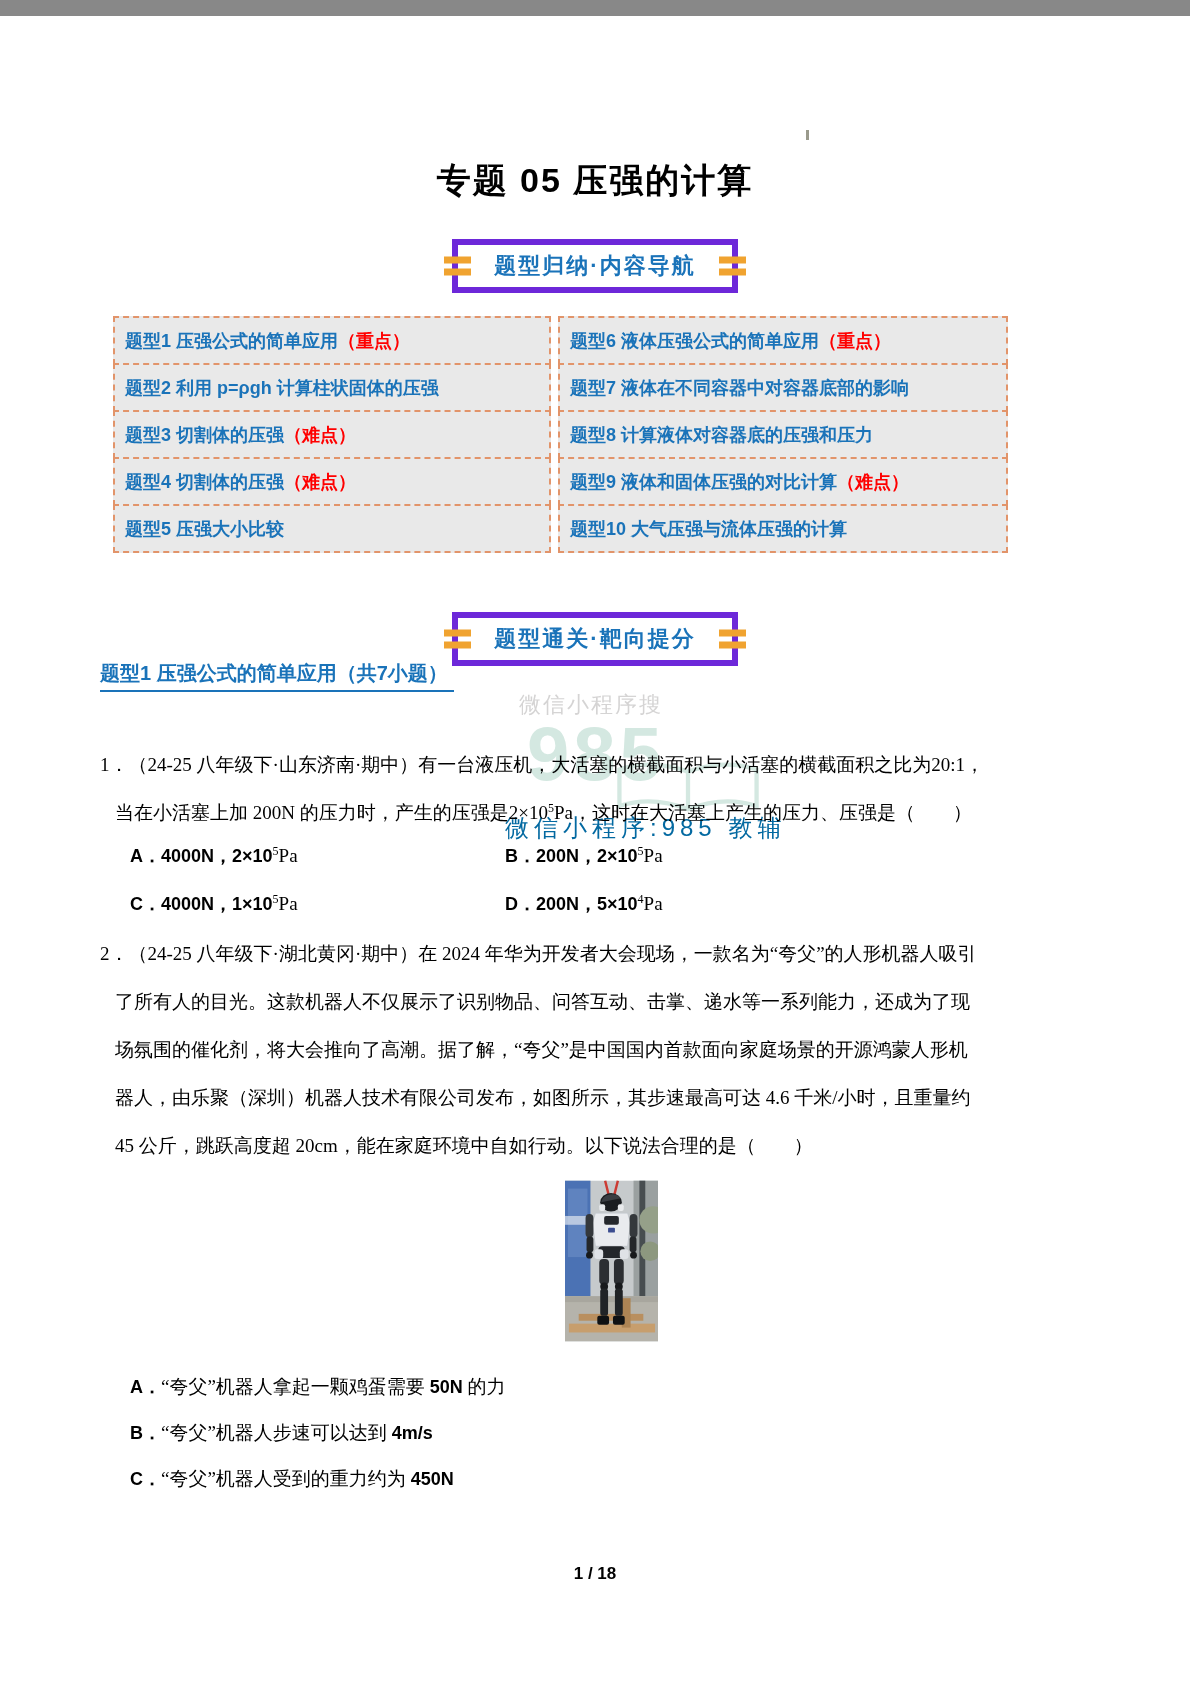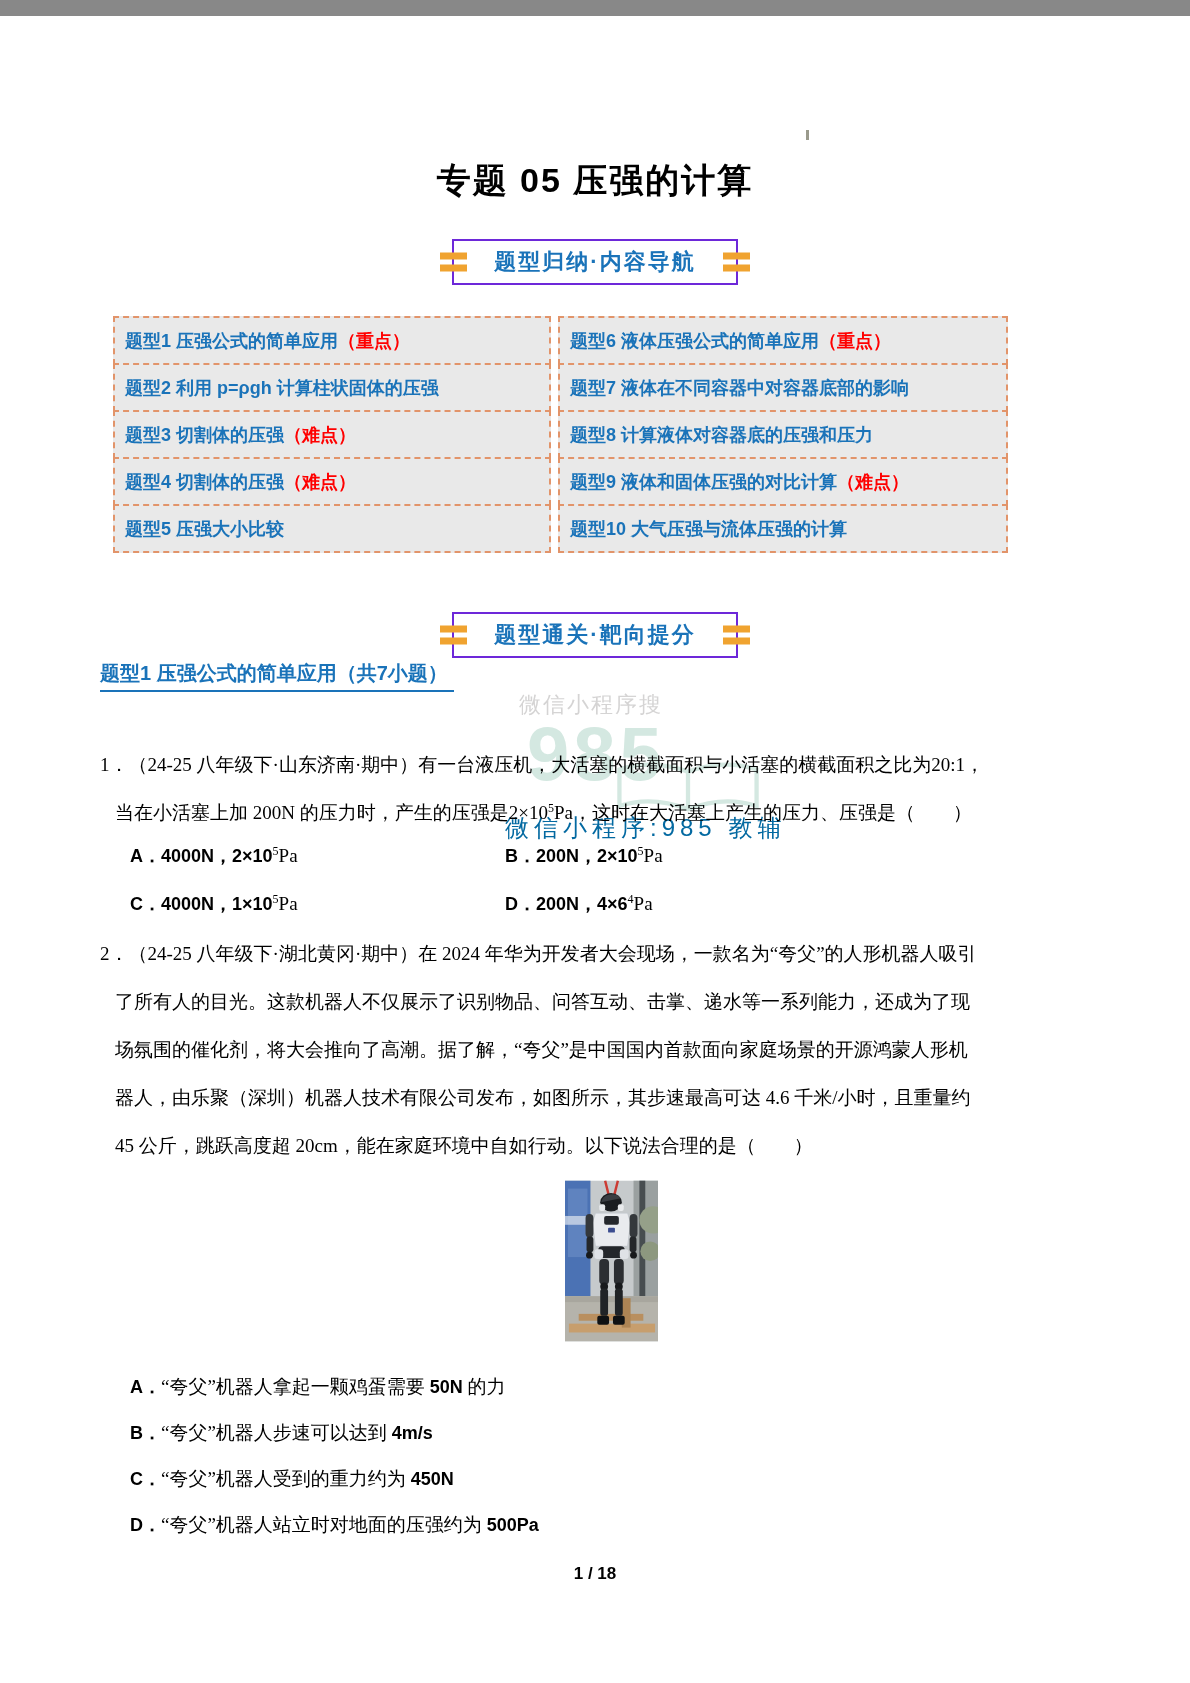--- a/index.html
+++ b/index.html
@@ -4,22 +4,22 @@
 <style>
   html,body{margin:0;padding:0;background:#888;}
   .page{position:relative;width:1190px;height:1683px;margin:16px auto;background:#ffffff;
         font-family:"Liberation Serif",serif;color:#000;overflow:hidden;}
 
   
   .doc-title{position:absolute;top:142px;left:0;width:100%;text-align:center;
     font-family:"Liberation Sans",sans-serif;font-weight:bold;font-size:34px;letter-spacing:2px;}
 
   
-  .banner{position:absolute;left:50%;transform:translateX(-50%);width:286px;height:46px;
-    border:2px solid #6d28d9;box-sizing:border-box;display:flex;align-items:center;justify-content:center;}
+  .banner{position:absolute;left:50%;transform:translateX(-50%);width:286px;height:54px;
+    border:6px solid #6d28d9;box-sizing:border-box;display:flex;align-items:center;justify-content:center;}
   .banner-label{font-family:"Liberation Sans",sans-serif;font-weight:bold;font-size:22px;
     color:#1a73b9;letter-spacing:2px;white-space:nowrap;}
   .bars{position:absolute;top:50%;transform:translateY(-50%);width:27px;height:19px;}
   .bars.left{left:-14px;} .bars.right{right:-14px;}
   .bars::before,.bars::after{content:"";position:absolute;left:0;width:27px;height:7px;background:#f0a330;}
   .bars::before{top:0;} .bars::after{bottom:0;}
 
   
   .nav-table{position:absolute;left:113px;top:302px;display:grid;
     grid-template-columns:438px 450px;grid-auto-rows:47px;column-gap:7px;}
@@ -129,21 +129,21 @@
   <div class="wm wm-foot" style="left:505px;top:796px;">微信小程序:985 教辅</div>
 
   <div class="sec-heading">题型1 压强公式的简单应用（共7小题）</div>
 
   <div class="tline" style="left:100px;top:736px;">1．（24-25 八年级下·山东济南·期中）有一台液压机，大活塞的横截面积与小活塞的横截面积之比为20:1，</div>
   <div class="tline" style="left:115px;top:784px;"><span>当在小活塞上加 200N 的压力时，产生的压强是2×10</span><span class="sup math">5</span><span class="math">Pa，这时在大活塞上产生的压力、压强是（　　）</span></div>
 
   <div class="opt" style="left:130px;top:828px;"><span class="opt-label">A．</span><span class="num">4000N，2×10</span><span class="sup math">5</span><span class="math">Pa</span></div>
   <div class="opt" style="left:505px;top:828px;"><span class="opt-label">B．</span><span class="num">200N，2×10</span><span class="sup math">5</span><span class="math">Pa</span></div>
   <div class="opt" style="left:130px;top:876px;"><span class="opt-label">C．</span><span class="num">4000N，1×10</span><span class="sup math">5</span><span class="math">Pa</span></div>
-  <div class="opt" style="left:505px;top:876px;"><span class="opt-label">D．</span><span class="num">200N，4×6</span><span class="sup math">4</span><span class="math">Pa</span></div>
+  <div class="opt" style="left:505px;top:876px;"><span class="opt-label">D．</span><span class="num">200N，5×10</span><span class="sup math">4</span><span class="math">Pa</span></div>
 
   <div class="tline" style="left:100px;top:925px;">2．（24-25 八年级下·湖北黄冈·期中）在 2024 年华为开发者大会现场，一款名为“夸父”的人形机器人吸引</div>
   <div class="tline" style="left:115px;top:973px;">了所有人的目光。这款机器人不仅展示了识别物品、问答互动、击掌、递水等一系列能力，还成为了现</div>
   <div class="tline" style="left:115px;top:1021px;">场氛围的催化剂，将大会推向了高潮。据了解，“夸父”是中国国内首款面向家庭场景的开源鸿蒙人形机</div>
   <div class="tline" style="left:115px;top:1069px;">器人，由乐聚（深圳）机器人技术有限公司发布，如图所示，其步速最高可达 4.6 千米/小时，且重量约</div>
   <div class="tline" style="left:115px;top:1117px;">45 公斤，跳跃高度超 20cm，能在家庭环境中自如行动。以下说法合理的是（　　）</div>
 
   <div class="robot-fig">
     <svg viewBox="0 0 95 164">
       <rect width="95" height="164" fill="#c6cacc"></rect>
@@ -183,17 +183,16 @@
       <rect x="36" y="110" width="8" height="28" rx="3" fill="#202326"></rect>
       <rect x="51" y="110" width="8" height="28" rx="3" fill="#202326"></rect>
       <rect x="33" y="138" width="12" height="9" rx="2" fill="#0f1113"></rect>
       <rect x="49" y="138" width="12" height="9" rx="2" fill="#0f1113"></rect>
     </svg>
   </div>
 
   <div class="opt" style="left:130px;top:1358px;"><span class="opt-label">A．</span><span>“夸父”机器人拿起一颗鸡蛋需要 </span><span class="num">50N</span><span> 的力</span></div>
   <div class="opt" style="left:130px;top:1404px;"><span class="opt-label">B．</span><span>“夸父”机器人步速可以达到 </span><span class="num">4m/s</span><span></span></div>
   <div class="opt" style="left:130px;top:1450px;"><span class="opt-label">C．</span><span>“夸父”机器人受到的重力约为 </span><span class="num">450N</span><span></span></div>
-  <div class="opt" style="left:130px;top:1496px;"><span class="opt-label">D．</span><span>“夸父”机器人站立时对地面的压强约为 </span><span class="num">500Pa</span><span></span></div>
 
   <div class="page-footer">1 / 18</div>
 
 </div>
 
 </body></html>

